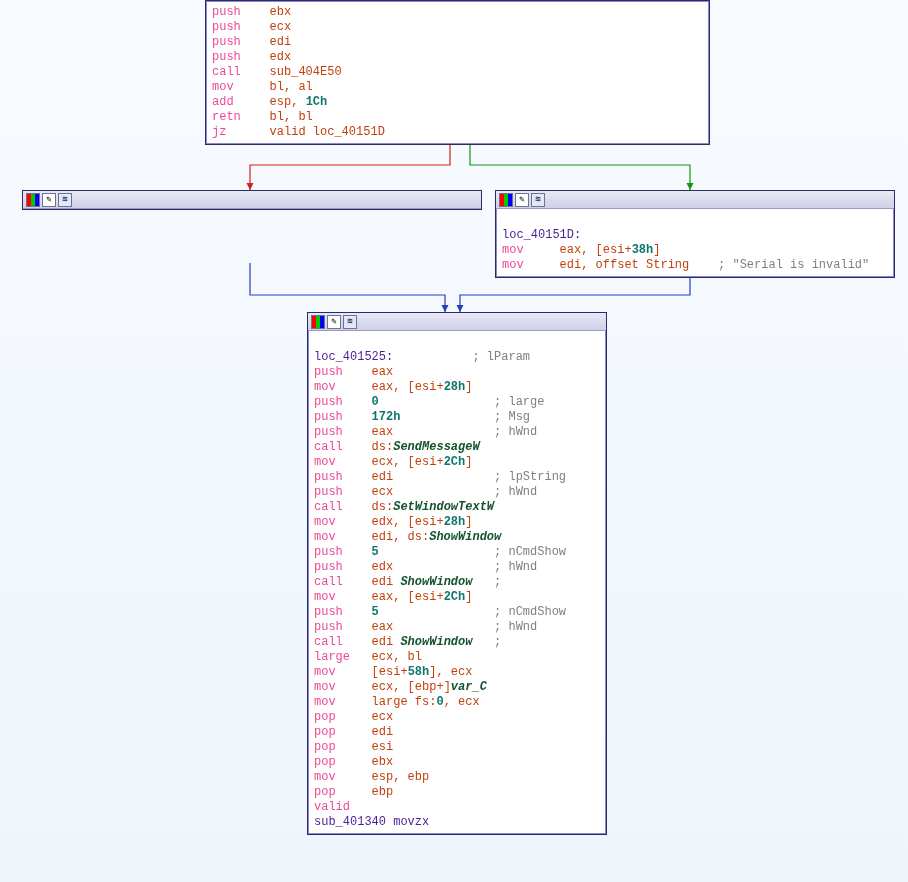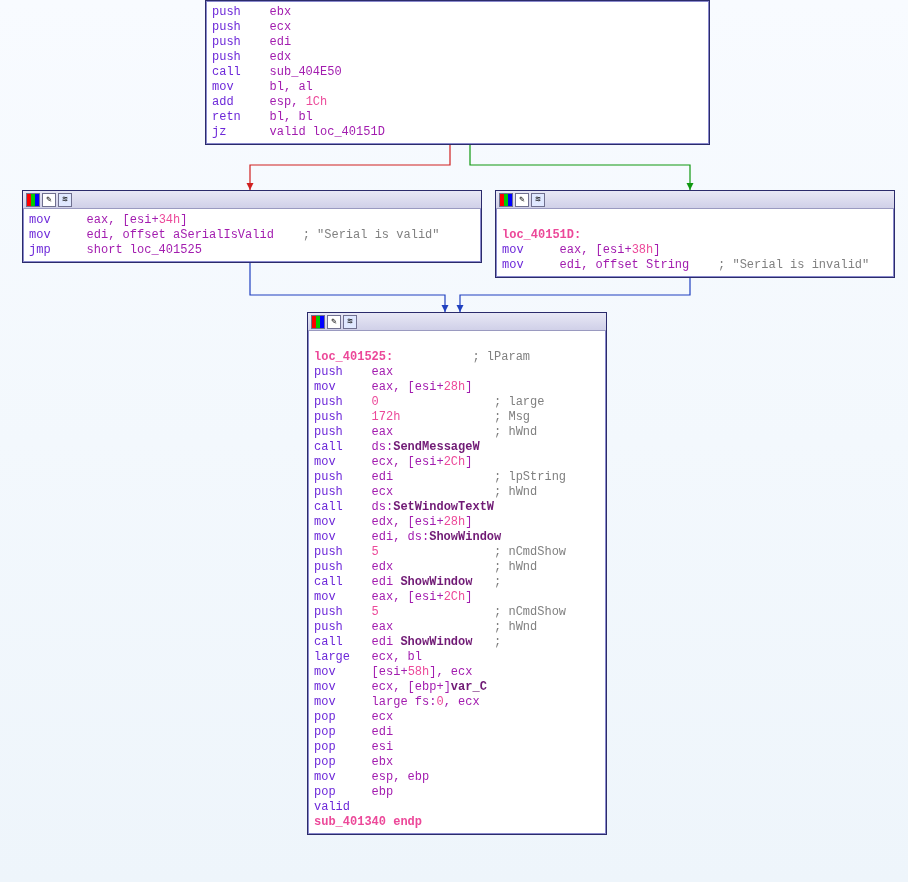--- a/index.html
+++ b/index.html
@@ -45,26 +45,26 @@
   }
   .ic-rgb { background: linear-gradient(90deg, #ff0000 0%, #ff0000 33%, #00cc00 33%, #00cc00 66%, #0000ff 66%, #0000ff 100%); }
   .ic-edit { background: #fff; }
   .ic-flow { background: #e0e8ff; }
   .code {
     padding: 4px 6px;
     white-space: pre;
     line-height: 15px;
     color: #000080;
   }
-  .op   { color: #6d28d9; text-align: center; }
-  .num  { color: #ec4899; font-weight: normal; }
+  .op   { color: #ec4899; text-align: center; }
+  .num  { color: #0f766e; font-weight: bold; }
   .cmt  { color: #808080; }
-  .api  { color: #701a75; font-weight: bold; }
-  .lbl  { color: #ec4899; font-weight: bold; }
-  .txt  { color: #a21caf; }
+  .api  { color: #14532d; font-weight: bold; font-style: italic; }
+  .lbl  { color: #4c1d95; font-weight: normal; }
+  .txt  { color: #c2410c; }
 </style>
 </head>
 <body>
 
 <svg class="edges">
   <defs>
     <marker id="ar-red" markerWidth="8" markerHeight="8" refX="6" refY="3" orient="auto">
       <path d="M0,0 L6,3 L0,6 Z" fill="#d02020"></path>
     </marker>
     <marker id="ar-green" markerWidth="8" markerHeight="8" refX="6" refY="3" orient="auto">
@@ -95,23 +95,20 @@
 <span class="op">retn    </span><span class="txt">bl, bl</span>
 <span class="op">jz      </span><span class="txt">valid loc_40151D</span></div>
 </div>
 
 <div class="node" style="left:22px; top:190px; width:460px;">
   <div class="titlebar">
     <span class="tb-icon ic-rgb"></span>
     <span class="tb-icon ic-edit">✎</span>
     <span class="tb-icon ic-flow">≋</span>
   </div>
-  <div class="code" id="code-left"><span class="op">mov     </span><span class="txt">eax, [esi+</span><span class="num">34h</span><span class="txt">]</span>
-<span class="op">mov     </span><span class="txt">edi, offset aSerialIsValid </span>   <span class="cmt">; "Serial is valid"</span>
-<span class="op">jmp     </span><span class="txt">short loc_401525</span></div>
 </div>
 
 <div class="node" style="left:495px; top:190px; width:400px;">
   <div class="titlebar">
     <span class="tb-icon ic-rgb"></span>
     <span class="tb-icon ic-edit">✎</span>
     <span class="tb-icon ic-flow">≋</span>
   </div>
   <div class="code" id="code-right">
 <span class="lbl">loc_40151D:</span>
@@ -150,15 +147,15 @@
 <span class="op">mov     </span><span class="txt">[esi+</span><span class="num">58h</span><span class="txt">], ecx</span>
 <span class="op">mov     </span><span class="txt">ecx, [ebp+</span><span class="txt">]</span><span class="api">var_C</span>
 <span class="op">mov     </span><span class="txt">large fs:</span><span class="num">0</span><span class="txt">, ecx</span>
 <span class="op">pop     </span><span class="txt">ecx</span>
 <span class="op">pop     </span><span class="txt">edi</span>
 <span class="op">pop     </span><span class="txt">esi</span>
 <span class="op">pop     </span><span class="txt">ebx</span>
 <span class="op">mov     </span><span class="txt">esp, ebp</span>
 <span class="op">pop     </span><span class="txt">ebp</span>
 <span class="op">valid    </span>
-<span class="lbl">sub_401340 endp</span>
+<span class="lbl">sub_401340 movzx</span>
 </div>
 </div>
 
 </body></html>

